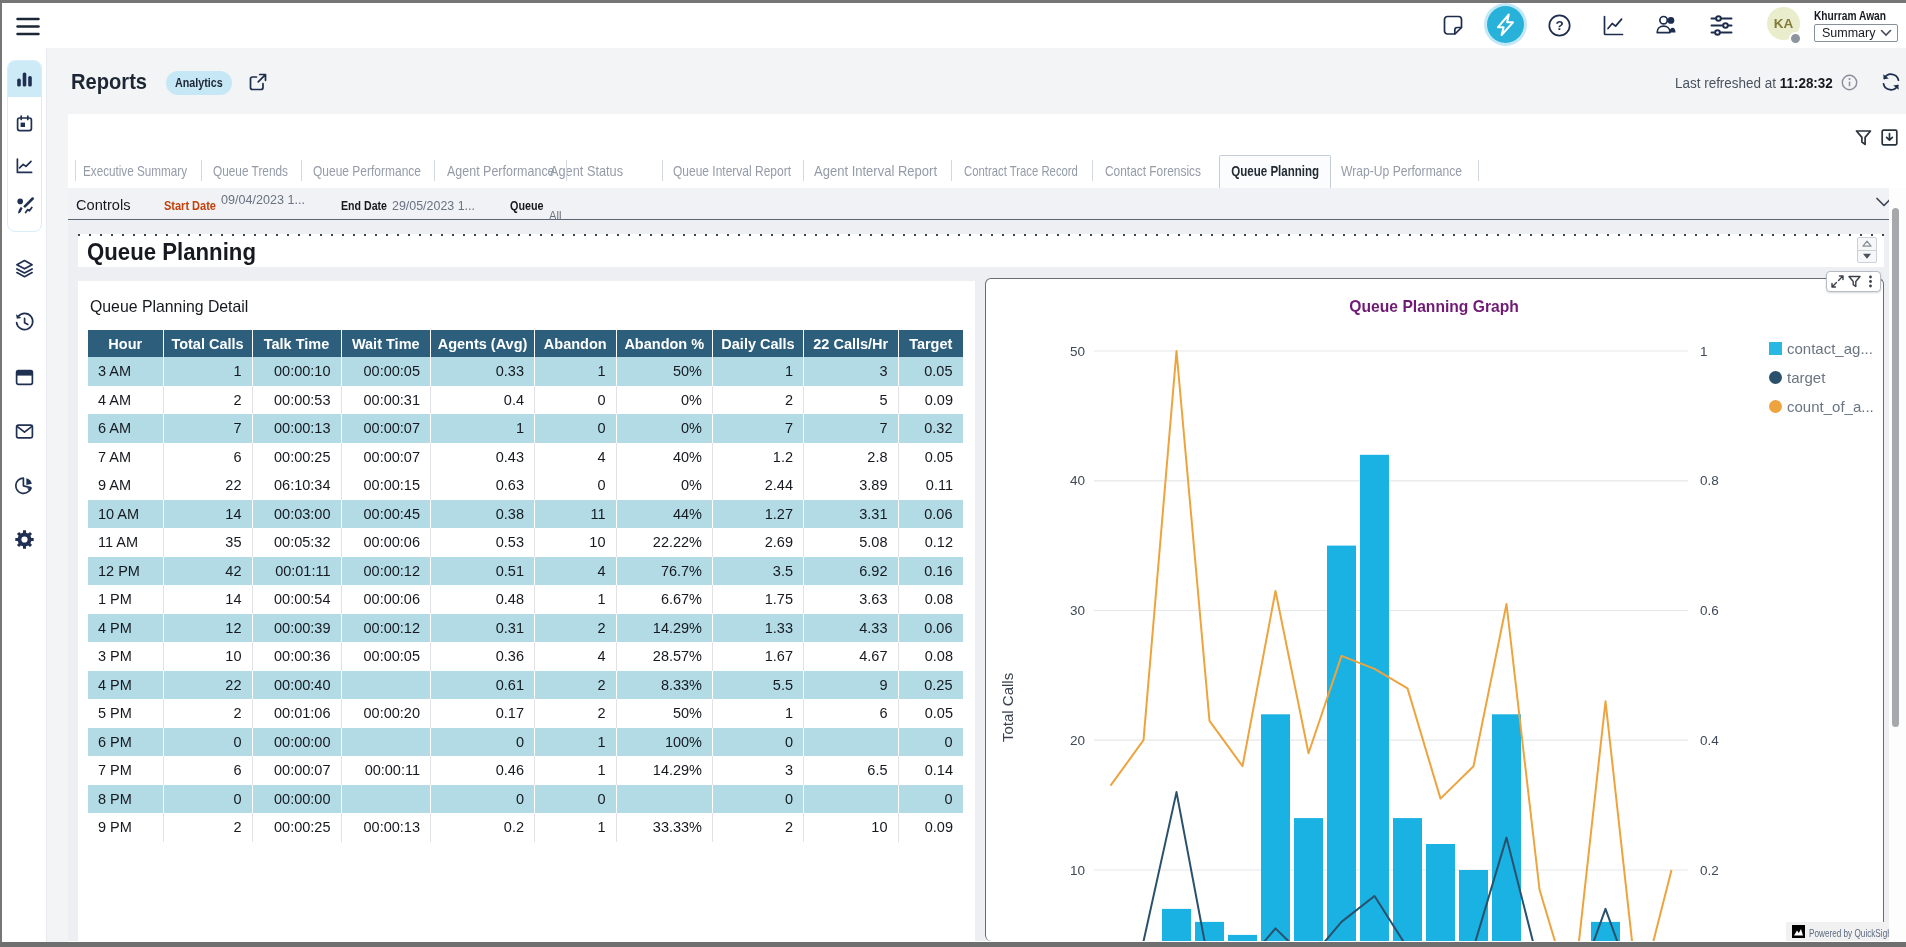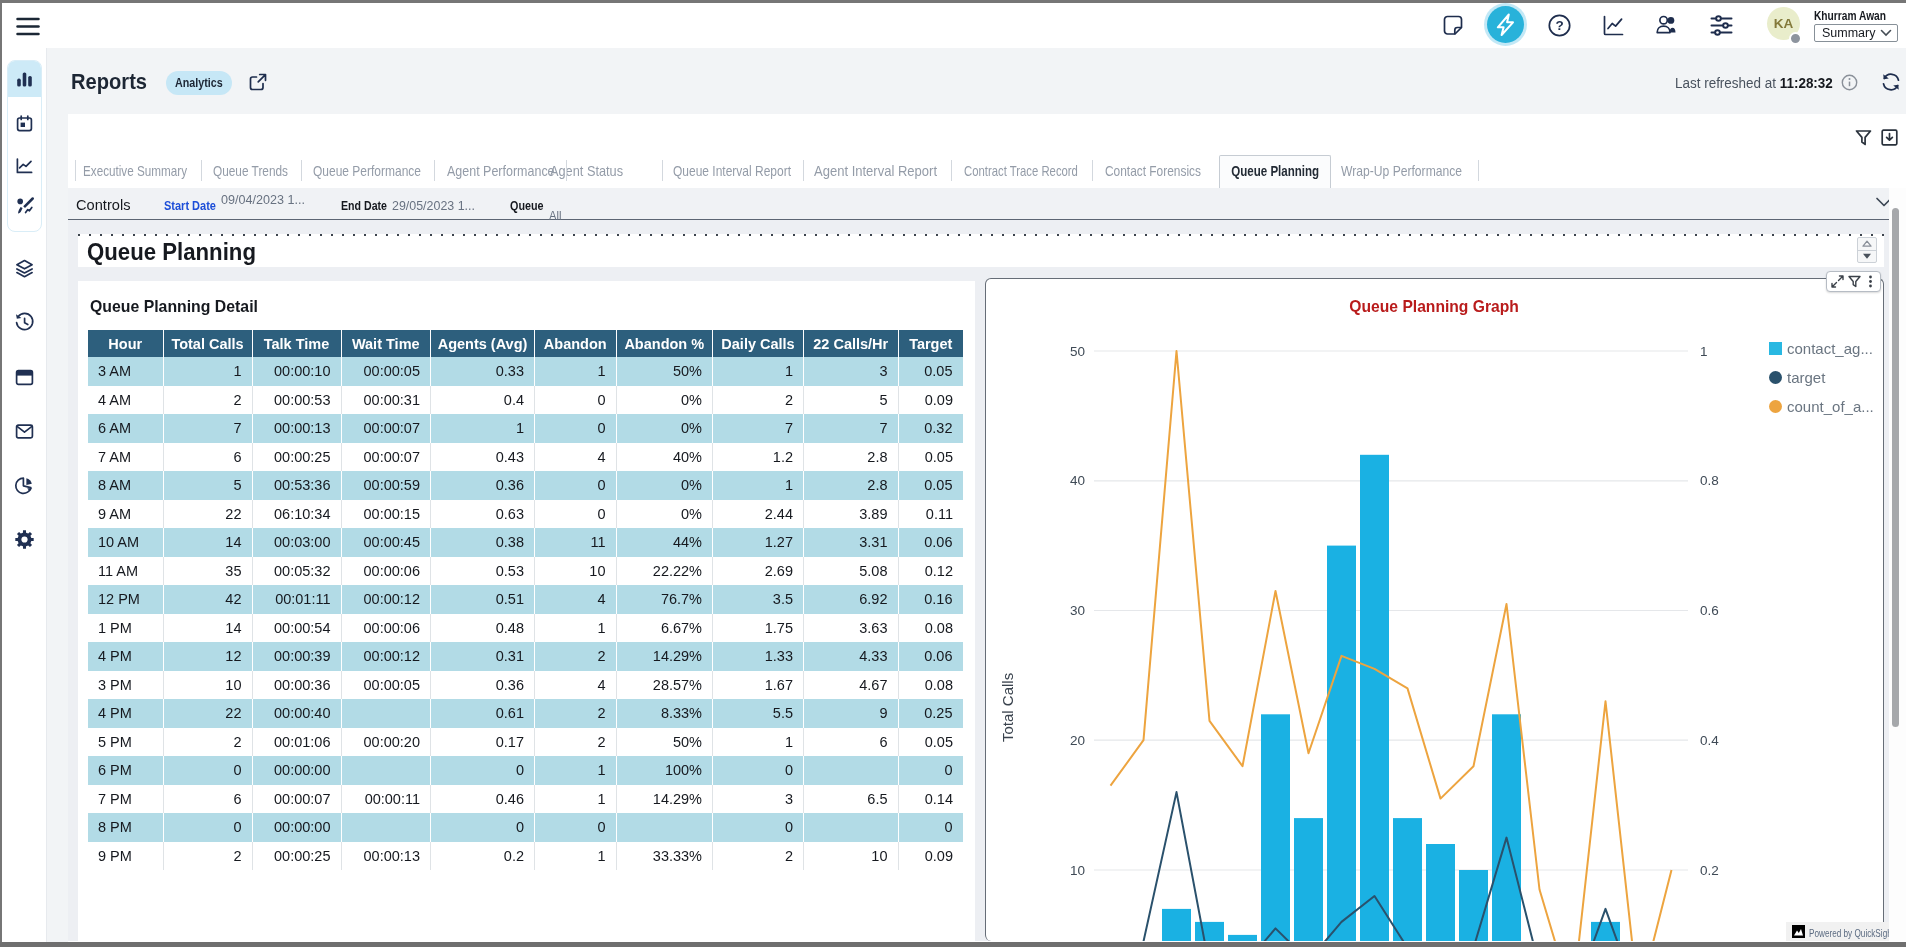--- a/index.html
+++ b/index.html
@@ -191,21 +191,21 @@
 <div class="abs" style="left:661.5px;top:160px;width:1px;height:21px;background:#d3d8de"></div>
 <div class="abs" style="left:802.5px;top:160px;width:1px;height:21px;background:#d3d8de"></div>
 <div class="abs" style="left:950.5px;top:160px;width:1px;height:21px;background:#d3d8de"></div>
 <div class="abs" style="left:1091.5px;top:160px;width:1px;height:21px;background:#d3d8de"></div>
 <div class="abs" style="left:1478px;top:160px;width:1px;height:21px;background:#d3d8de"></div>
 
 <div class="abs" style="left:1219px;top:155px;width:112px;height:33px;background:#fbfcfd;border:1px solid #c6ccd3;border-bottom:none;border-radius:2px 2px 0 0;text-align:center;line-height:31px;font-size:14.5px;font-weight:bold;color:#232b35;white-space:nowrap"><span class="sx" style="transform:scaleX(.797);transform-origin:50% 50%">Queue Planning</span></div>
 
 <div class="abs" style="left:68px;top:188px;width:1838px;height:32px;background:#f0f2f5;border-bottom:1.5px solid #5c6573"></div>
 <div class="abs" style="left:76px;top:196px;font-size:15px;color:#16191f"><span class="sx" style="transform:scaleX(.975)">Controls</span></div>
-<div class="abs" style="left:164px;top:198px;font-size:13.5px;font-weight:bold;color:#1d4ed8"><span class="sx" style="transform:scaleX(.815)">Start Date</span></div>
+<div class="abs" style="left:164px;top:198px;font-size:13.5px;font-weight:bold;color:#c2410c"><span class="sx" style="transform:scaleX(.815)">Start Date</span></div>
 <div class="abs" style="left:221px;top:192px;font-size:13.5px;color:#687281"><span class="sx" style="transform:scaleX(.932)">09/04/2023 1...</span></div>
 <div class="abs" style="left:341px;top:198px;font-size:13.5px;font-weight:bold;color:#16191f"><span class="sx" style="transform:scaleX(.786)">End Date</span></div>
 <div class="abs" style="left:392px;top:198px;font-size:13.5px;color:#687281"><span class="sx" style="transform:scaleX(.921)">29/05/2023 1...</span></div>
 <div class="abs" style="left:510px;top:198px;font-size:13.5px;font-weight:bold;color:#16191f"><span class="sx" style="transform:scaleX(.798)">Queue</span></div>
 <div class="abs" style="left:548.5px;top:208px;font-size:13.5px;color:#687281"><span class="sx" style="transform:scaleX(.833)">All</span></div>
 <svg class="abs" style="left:1875px;top:196px" width="18" height="14" viewBox="0 0 18 14">
   <path d="M2,2.5 l7,7 7,-7" stroke="#3d4654" stroke-width="1.7" fill="none" stroke-linecap="round" stroke-linejoin="round"></path>
 </svg>
 
 <div class="abs" style="left:68px;top:220px;width:1821px;height:721px;background:#edeff3"></div>
@@ -215,21 +215,21 @@
 <div class="abs" style="left:87px;top:239px;font-size:23px;font-weight:bold;color:#16191f"><span class="sx" style="transform:scaleX(.965)">Queue Planning</span></div>
 
 <div class="abs" style="left:1857px;top:237px;width:20px;height:26px;background:#f6f7f8;border:1px solid #ccd1d7;border-radius:2px"></div>
 <div class="abs" style="left:1857px;top:249.5px;width:20px;height:1px;background:#ccd1d7"></div>
 <svg class="abs" style="left:1859px;top:239px" width="16" height="22" viewBox="0 0 16 22">
   <path d="M8,2.2 l4,5 h-8 z" fill="none" stroke="#8a9099" stroke-width="1.3" stroke-linejoin="round"></path>
   <path d="M8,19.8 l-4,-5 h8 z" fill="#4a525c"></path>
 </svg>
 
 <div class="abs" style="left:78px;top:281px;width:897px;height:660px;background:#fff"></div>
-<div class="abs" style="left:90px;top:297px;font-size:16.5px;font-weight:bold;color:#16191f"><span class="sx" style="transform:scaleX(.959)">Queue Planning Detail</span></div>
+<div class="abs" style="left:90px;top:297px;font-size:16.5px;font-weight:normal;color:#16191f"><span class="sx" style="transform:scaleX(.959)">Queue Planning Detail</span></div>
 <div class="abs" style="left:88px;top:330px" id="tablewrap">
 <table style="width:875.5px">
 <colgroup>
         <col style="width:75px">
         <col style="width:89px">
         <col style="width:89px">
         <col style="width:89.5px">
         <col style="width:104px">
         <col style="width:81.5px">
         <col style="width:96.5px">
@@ -288,32 +288,20 @@
         </tr>
 <tr class="w">
           <td class="hl">7 AM</td>
           <td>6</td>
           <td>00:00:25</td>
           <td>00:00:07</td>
           <td>0.43</td>
           <td>4</td>
           <td>40%</td>
           <td>1.2</td>
-          <td>2.8</td>
-          <td>0.05</td>
-        </tr>
-<tr class="c">
-          <td class="hl">8 AM</td>
-          <td>5</td>
-          <td>00:53:36</td>
-          <td>00:00:59</td>
-          <td>0.36</td>
-          <td>0</td>
-          <td>0%</td>
-          <td>1</td>
           <td>2.8</td>
           <td>0.05</td>
         </tr>
 <tr class="w">
           <td class="hl">9 AM</td>
           <td>22</td>
           <td>06:10:34</td>
           <td>00:00:15</td>
           <td>0.63</td>
           <td>0</td>
@@ -495,21 +483,21 @@
 <rect x="342.0" y="267.6" width="29" height="395.4" fill="#1ab1e3"></rect>
 <rect x="375.0" y="176.8" width="29" height="486.2" fill="#1ab1e3"></rect>
 <rect x="408.0" y="540.1" width="29" height="122.9" fill="#1ab1e3"></rect>
 <rect x="441.0" y="566.0" width="29" height="97.0" fill="#1ab1e3"></rect>
 <rect x="474.0" y="592.0" width="29" height="71.0" fill="#1ab1e3"></rect>
 <rect x="507.0" y="436.3" width="29" height="226.7" fill="#1ab1e3"></rect>
 <rect x="606.0" y="643.9" width="29" height="19.1" fill="#1ab1e3"></rect>
 <polyline points="125.5,689.3 158.5,663.4 191.5,514.1 224.5,689.3 257.5,689.3 290.5,650.4 323.5,682.8 356.5,643.9 389.5,618.0 422.5,669.9 455.5,682.8 488.5,669.9 521.5,559.6 554.5,689.3 587.5,721.8 620.5,630.9 653.5,721.8 686.5,663.4" fill="none" stroke="#2a516c" stroke-width="2" stroke-linejoin="round"></polyline>
 <polyline points="125.5,507.7 158.5,462.2 191.5,73.0 224.5,442.8 257.5,488.2 290.5,313.0 323.5,475.2 356.5,377.9 389.5,390.9 422.5,410.4 455.5,520.6 488.5,488.2 521.5,326.0 554.5,611.5 587.5,721.8 620.5,423.3 653.5,721.8 686.5,592.0" fill="none" stroke="#eda43f" stroke-width="2" stroke-linejoin="round"></polyline>
 </svg>
-<div class="abs" style="left:1284px;top:297px;width:300px;text-align:center;font-size:17px;font-weight:bold;color:#b91c1c;white-space:nowrap"><span class="sx" style="transform:scaleX(.92);transform-origin:50% 50%">Queue Planning Graph</span></div>
+<div class="abs" style="left:1284px;top:297px;width:300px;text-align:center;font-size:17px;font-weight:bold;color:#701a75;white-space:nowrap"><span class="sx" style="transform:scaleX(.92);transform-origin:50% 50%">Queue Planning Graph</span></div>
 <div class="abs" style="left:999px;top:742px;font-size:15px;color:#3a434e;transform:rotate(-90deg);transform-origin:0 0">Total Calls</div>
 
 <div class="abs" style="left:1769px;top:342px;width:13px;height:13px;background:#29b8e2"></div>
 <div class="abs" style="left:1787px;top:340px;font-size:15px;color:#6a7581">contact_ag...</div>
 <div class="abs" style="left:1784px;top:371px;width:13px;height:13px;border-radius:50%;background:#2a516c;left:1769px"></div>
 <div class="abs" style="left:1787px;top:369px;font-size:15px;color:#6a7581">target</div>
 <div class="abs" style="left:1769px;top:400px;width:13px;height:13px;border-radius:50%;background:#eda43f"></div>
 <div class="abs" style="left:1787px;top:398px;font-size:15px;color:#6a7581">count_of_a...</div>
 
 <div class="abs" style="left:1826px;top:271px;width:55px;height:21px;background:#fff;border:1px solid #b6bcc4;border-radius:4px;box-shadow:0 1px 2px rgba(0,0,0,.15)"></div>

